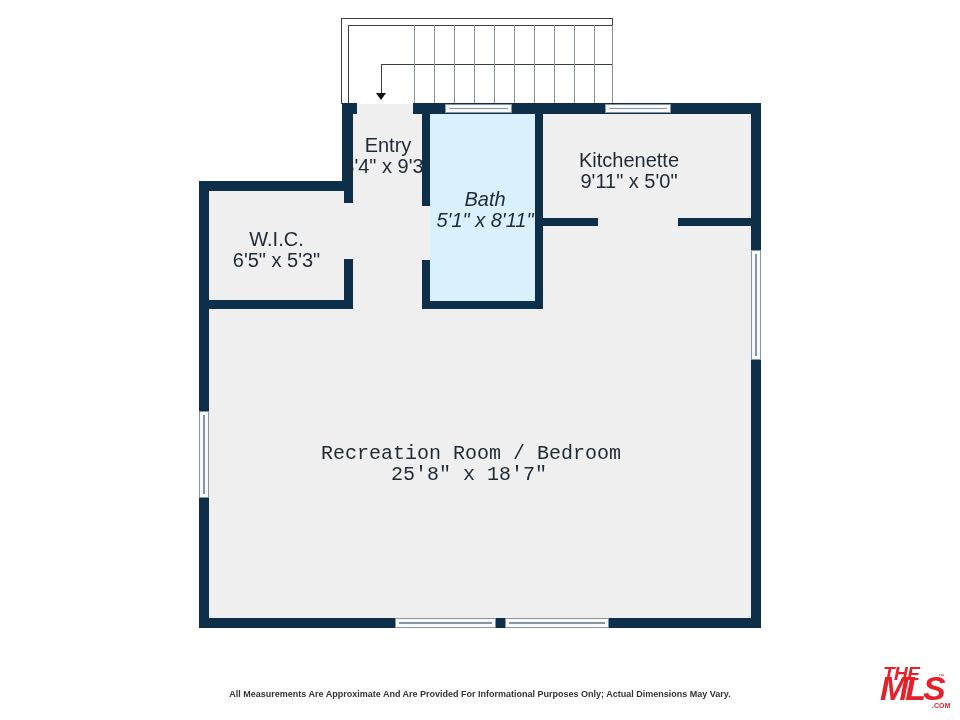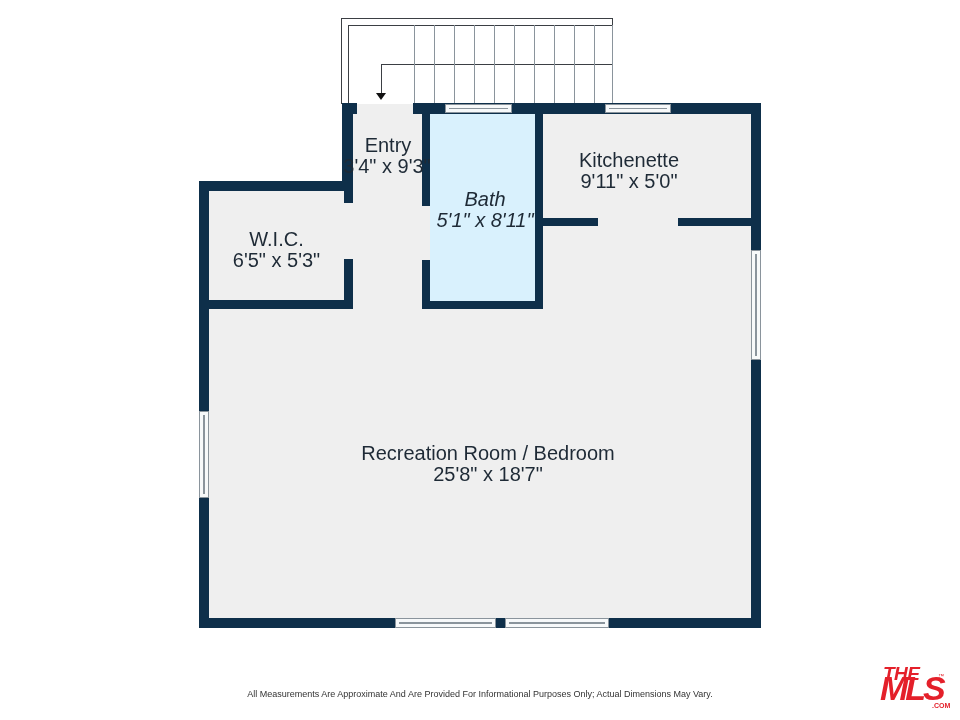--- a/index.html
+++ b/index.html
@@ -9,21 +9,21 @@
     .floor { position: absolute; background: #efefef; }
     .bath-floor { position: absolute; background: #d9f1fd; }
     .win { position: absolute; background: #f7f9fa; box-sizing: border-box; border: 1px solid #8a949c; }
     .win-h::before, .win-h::after { content: ""; position: absolute; left: 3px; right: 3px; height: 1px; background: #8a949c; }
     .win-h::before { top: 3px; } .win-h::after { bottom: 3px; }
     .win-v::before, .win-v::after { content: ""; position: absolute; top: 3px; bottom: 3px; width: 1px; background: #8a949c; }
     .win-v::before { left: 3px; } .win-v::after { right: 3px; }
     .label { position: absolute; text-align: center; color: #1e2a36; font-size: 20px; line-height: 21px; white-space: nowrap; }
     .stair-line { position: absolute; background: #3b3f44; }
     .stair-tread { position: absolute; background: #8a949c; width: 1px; }
-    .disclaimer { position: absolute; left: 0; width: 960px; top: 689px; text-align: center; font-size: 9px; color: #333; }
+    .disclaimer { position: absolute; left: 0; width: 960px; top: 689px; text-align: center; font-size: 9px; color: #333; font-weight: bold; }
     .logo { position: absolute; left: 880px; top: 663px; width: 78px; height: 48px; }
   </style>
 </head>
 <body>
 
 <div>
 
   <div>
     <div class="stair-line" style="left:341px;top:18px;width:272px;height:1px;"></div>
     <div class="stair-line" style="left:341px;top:18px;width:1px;height:86px;"></div>
@@ -84,21 +84,21 @@
     <div>5'1" x 8'11"</div>
   </div>
   <div class="label" style="left:554px;top:150px;width:150px;">
     <div>Kitchenette</div>
     <div>9'11" x 5'0"</div>
   </div>
   <div class="label" style="left:209px;top:229px;width:135px;">
     <div>W.I.C.</div>
     <div>6'5" x 5'3"</div>
   </div>
-  <div class="label" style="left:340px;top:443px;width:296px;">
+  <div class="label" style="left:321px;top:443px;width:296px;font-family:Liberation Mono, monospace;">
     <div>Recreation Room / Bedroom</div>
     <div>25'8" x 18'7"</div>
   </div>
 </div>
 
 <div class="disclaimer">All Measurements Are Approximate And Are Provided For Informational Purposes Only; Actual Dimensions May Vary.</div>
 
 <div class="logo">
   <div class="abs" style="left:3px;top:0;font-size:19px;font-weight:bold;font-style:italic;color:#e4202a;letter-spacing:-0.5px;">THE</div>
   <div class="abs" style="left:0;top:6px;font-size:34px;font-weight:bold;font-style:italic;color:#e4202a;letter-spacing:-3px;line-height:38px;">MLS</div>

